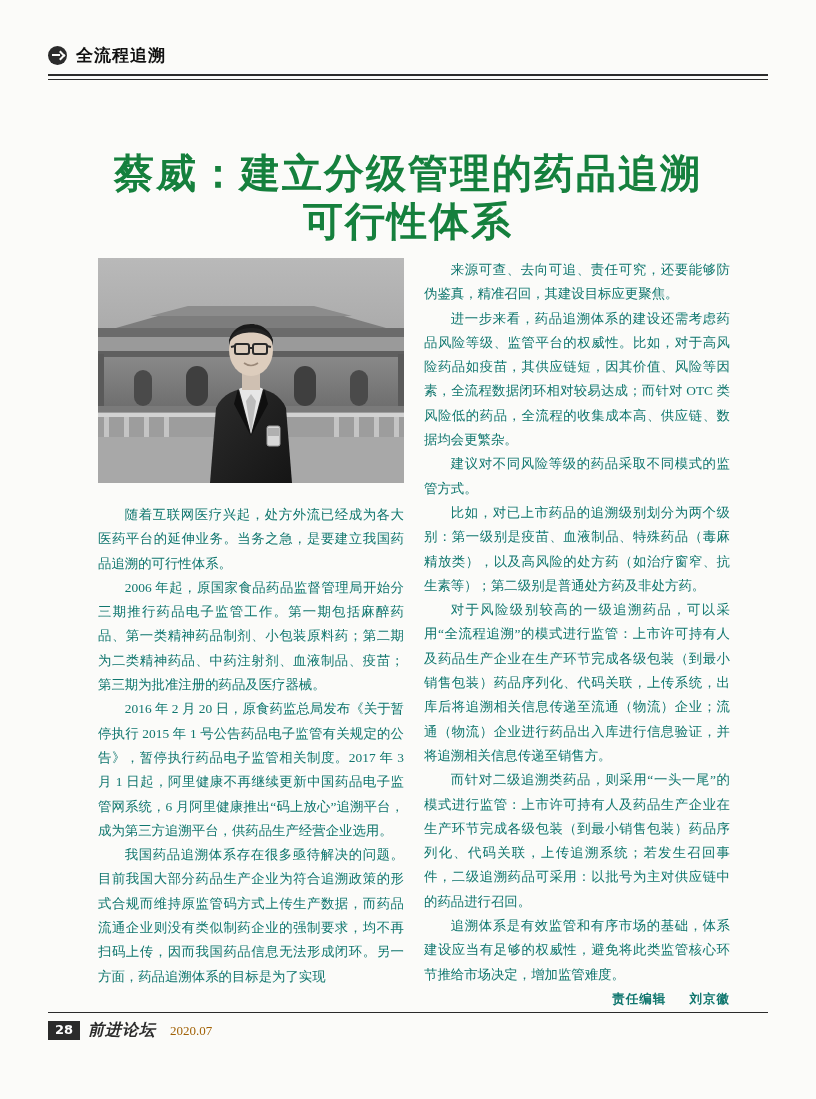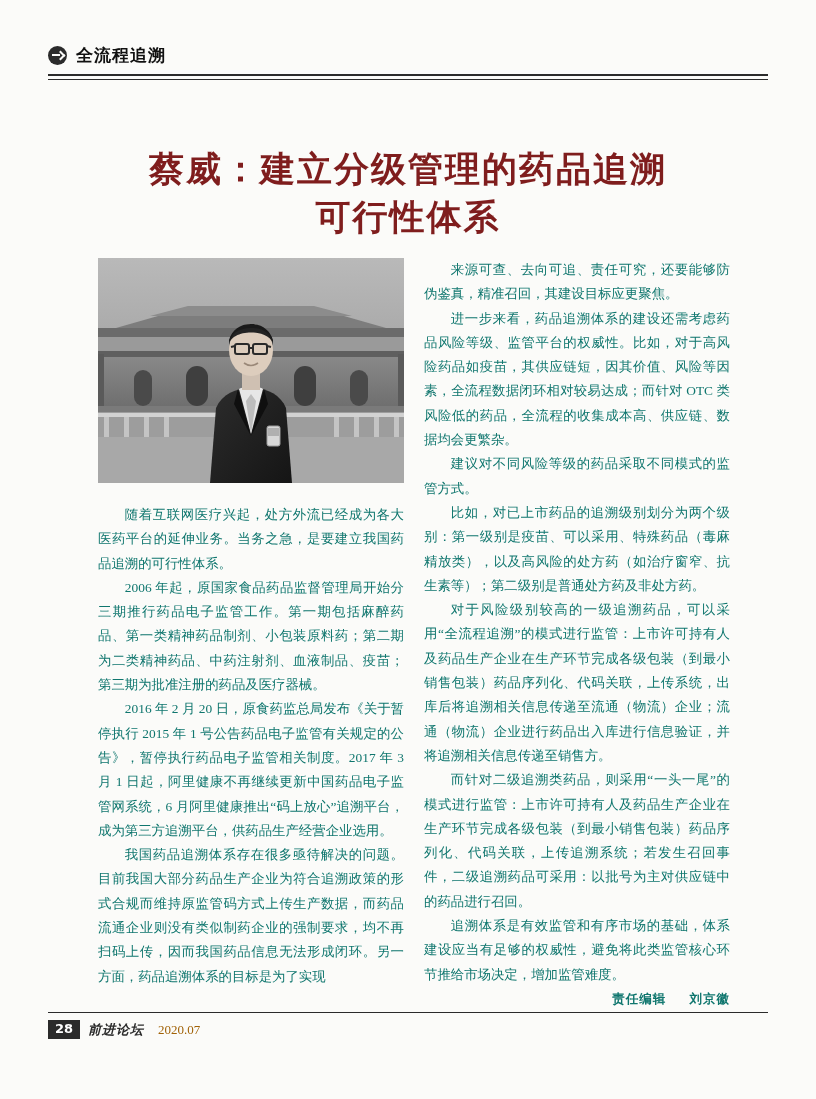--- a/index.html
+++ b/index.html
@@ -84,24 +84,24 @@
 
   
   .headline {
     position: absolute;
     left: 98px;
     top: 122px;
     width: 620px;
     text-align: center;
     font-family: "DejaVu Sans", sans-serif;
     font-weight: bold;
-    font-size: 35px;
+    font-size: 40px;
     line-height: 48px;
     letter-spacing: 2px;
-    color: #7f1d1d;
+    color: #15803d;
   }
   .headline .l2 { display: block; }
 
   
   .photo {
     position: absolute;
     left: 98px;
     top: 258px;
     width: 306px;
     height: 225px;
@@ -168,21 +168,21 @@
     background: #2b2b2b;
     color: #fff;
     font-family: "DejaVu Sans", sans-serif;
     font-weight: bold;
     font-size: 13px;
     padding: 2px 7px 3px;
     line-height: 14px;
   }
   .footer-mag {
     font-family: "DejaVu Sans", sans-serif;
-    font-size: 13px;
+    font-size: 16px;
     font-style: italic;
     font-weight: bold;
     letter-spacing: 1px;
     color: #2b2b2b;
   }
   .footer-date {
     font-family: "Liberation Serif", serif;
     font-size: 13px;
     color: #a16207;
     margin-left: 6px;
@@ -298,21 +298,21 @@
     <p>随着互联网医疗兴起，处方外流已经成为各大医药平台的延伸业务。当务之急，是要建立我国药品追溯的可行性体系。</p>
     <p>2006 年起，原国家食品药品监督管理局开始分三期推行药品电子监管工作。第一期包括麻醉药品、第一类精神药品制剂、小包装原料药；第二期为二类精神药品、中药注射剂、血液制品、疫苗；第三期为批准注册的药品及医疗器械。</p>
     <p>2016 年 2 月 20 日，原食药监总局发布《关于暂停执行 2015 年 1 号公告药品电子监管有关规定的公告》，暂停执行药品电子监管相关制度。2017 年 3 月 1 日起，阿里健康不再继续更新中国药品电子监管网系统，6 月阿里健康推出“码上放心”追溯平台，成为第三方追溯平台，供药品生产经营企业选用。</p>
     <p>我国药品追溯体系存在很多亟待解决的问题。目前我国大部分药品生产企业为符合追溯政策的形式合规而维持原监管码方式上传生产数据，而药品流通企业则没有类似制药企业的强制要求，均不再扫码上传，因而我国药品信息无法形成闭环。另一方面，药品追溯体系的目标是为了实现</p>
   </div>
 
   <div class="col col-right">
     <p>来源可查、去向可追、责任可究，还要能够防伪鉴真，精准召回，其建设目标应更聚焦。</p>
     <p>进一步来看，药品追溯体系的建设还需考虑药品风险等级、监管平台的权威性。比如，对于高风险药品如疫苗，其供应链短，因其价值、风险等因素，全流程数据闭环相对较易达成；而针对 OTC 类风险低的药品，全流程的收集成本高、供应链、数据均会更繁杂。</p>
     <p>建议对不同风险等级的药品采取不同模式的监管方式。</p>
-    <p>比如，对已上市药品的追溯级别划分为两个级别：第一级别是疫苗、可以采用、特殊药品（毒麻精放类），以及高风险的处方药（如治疗窗窄、抗生素等）；第二级别是普通处方药及非处方药。</p>
+    <p>比如，对已上市药品的追溯级别划分为两个级别：第一级别是疫苗、血液制品、特殊药品（毒麻精放类），以及高风险的处方药（如治疗窗窄、抗生素等）；第二级别是普通处方药及非处方药。</p>
     <p>对于风险级别较高的一级追溯药品，可以采用“全流程追溯”的模式进行监管：上市许可持有人及药品生产企业在生产环节完成各级包装（到最小销售包装）药品序列化、代码关联，上传系统，出库后将追溯相关信息传递至流通（物流）企业；流通（物流）企业进行药品出入库进行信息验证，并将追溯相关信息传递至销售方。</p>
     <p>而针对二级追溯类药品，则采用“一头一尾”的模式进行监管：上市许可持有人及药品生产企业在生产环节完成各级包装（到最小销售包装）药品序列化、代码关联，上传追溯系统；若发生召回事件，二级追溯药品可采用：以批号为主对供应链中的药品进行召回。</p>
     <p>追溯体系是有效监管和有序市场的基础，体系建设应当有足够的权威性，避免将此类监管核心环节推给市场决定，增加监管难度。</p>
     <p class="sign">
       <span>责任编辑</span>
       <span class="name">刘京徽</span>
     </p>
   </div>
 
   <div class="footer">

